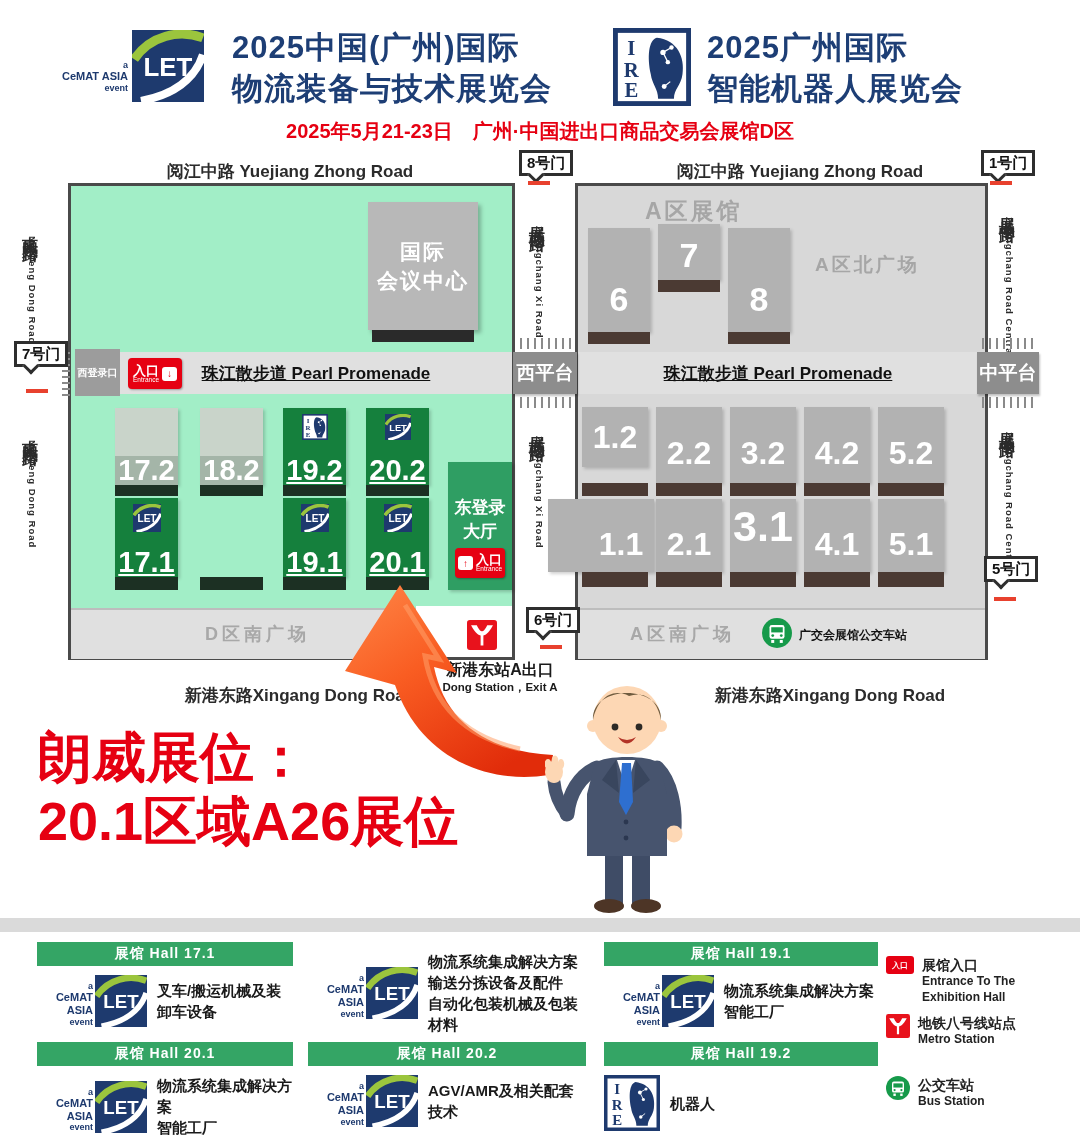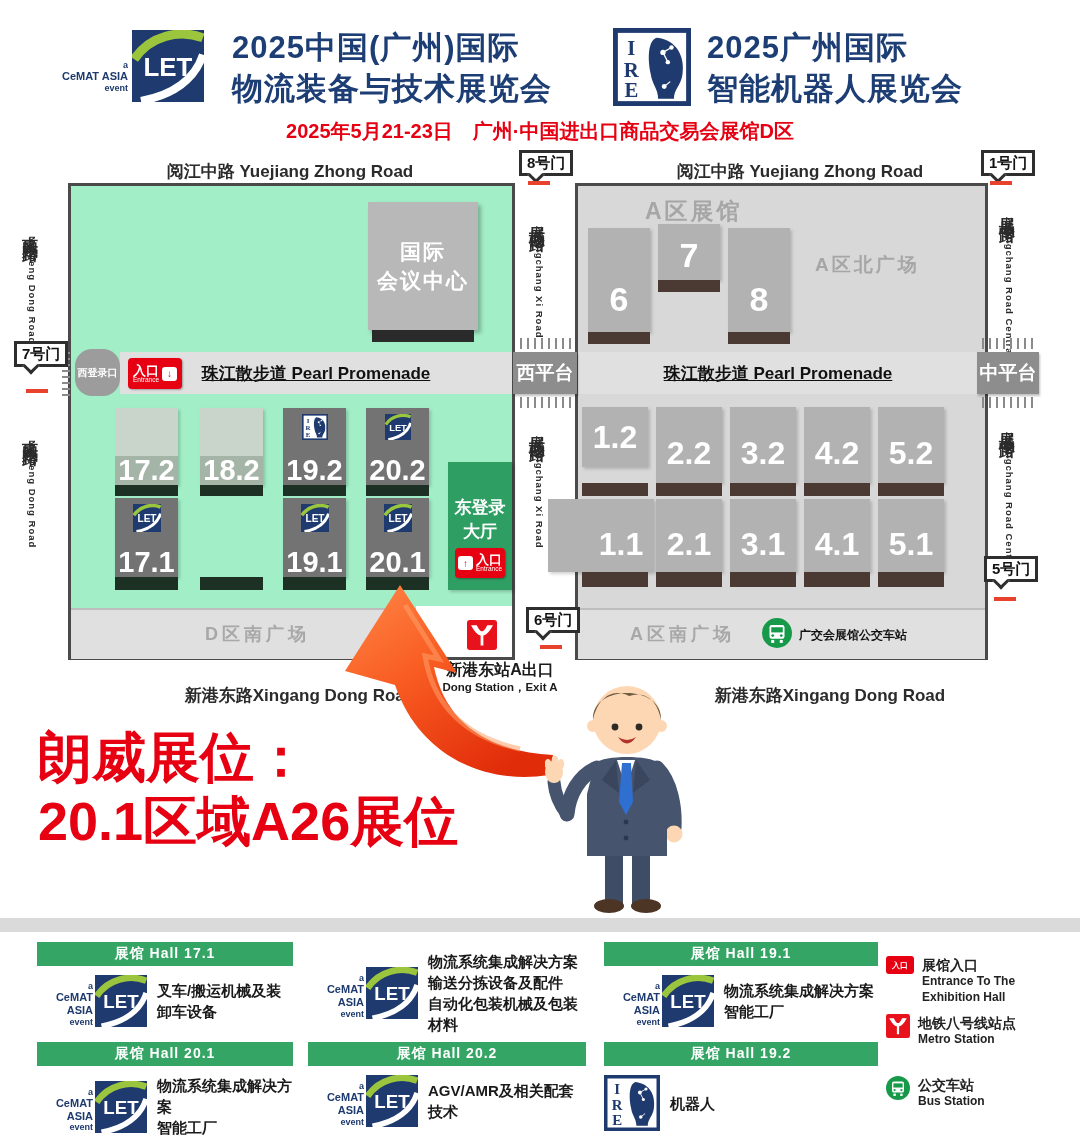--- a/index.html
+++ b/index.html
@@ -28,21 +28,21 @@
   .bandlbl{position:absolute;font-weight:bold;color:#a8a8a8;letter-spacing:4px;font-size:18px;white-space:nowrap;}
   .arealbl{position:absolute;font-weight:bold;color:#a6a6a6;letter-spacing:3px;white-space:nowrap;}
   .greenlbl{position:absolute;font-weight:bold;color:#93ab9c;font-size:26px;letter-spacing:3px;white-space:nowrap;}
   .platform{position:absolute;background:#8d8d8d;color:#fff;font-weight:bold;font-size:19px;display:flex;align-items:center;justify-content:center;z-index:5;box-shadow:1px 2px 2px rgba(0,0,0,.25);}
   .hatchH{position:absolute;background:repeating-linear-gradient(90deg,#8a8a8a 0 2px,rgba(0,0,0,0) 2px 7px);z-index:4;}
   .hatchV{position:absolute;background:repeating-linear-gradient(0deg,#8a8a8a 0 2px,rgba(0,0,0,0) 2px 6px);z-index:4;}
   .hall{position:absolute;display:flex;flex-direction:column;align-items:center;justify-content:flex-end;
         color:#fff;font-weight:bold;box-shadow:2px 2px 3px rgba(0,0,0,.18);}
   .hall .num{font-size:29px;line-height:1;}
   .hall .hlogo{margin-top:6px;margin-bottom:auto;}
-  .hgreen{background:#737373;}
+  .hgreen{background:#15803d;text-decoration:underline;}
   .hgray{background:#b2b2b2;}
   .hlight{background:linear-gradient(#c9d4ca 0 62%,#a4b5a8 62% 100%);}
   .dbar{position:absolute;background:#1c3023;z-index:3;}
   .abar{position:absolute;background:#4b3a33;z-index:3;}
   .ebadge{position:absolute;background:#e60012;border-radius:4px;display:flex;align-items:center;justify-content:center;
           gap:3px;color:#fff;z-index:6;box-shadow:1px 1px 2px rgba(0,0,0,.3);}
   .ebadge .et{display:flex;flex-direction:column;align-items:center;line-height:1;}
   .ebadge .et b{font-size:13px;}
   .ebadge .et i{font-style:normal;font-size:6.5px;}
   .ebadge .eicon{background:#fff;color:#e60012;border-radius:3px;width:15px;height:14px;
@@ -62,21 +62,21 @@
   .cdesc{font-weight:bold;font-size:15px;line-height:1.4;color:#1a1a1a;}
   .keyitem{position:absolute;display:flex;gap:8px;align-items:flex-start;}
   .keytxt{line-height:1.3;font-weight:bold;color:#222;}
   .keytxt .kc{font-size:14px;display:block;}
   .keytxt .ke{font-size:12px;display:block;}
   .buslbl{position:absolute;font-weight:bold;font-size:12px;color:#111;white-space:nowrap;}
   .mexit{position:absolute;text-align:center;font-weight:bold;color:#1a1a1a;line-height:1.25;z-index:2;}
   .mexit .c{font-size:16px;display:block;}
   .mexit .e{font-size:11.5px;display:block;}
   .wlogin{position:absolute;background:#9c9c9c;color:#fff;font-weight:bold;font-size:10px;
-        display:flex;align-items:center;justify-content:center;z-index:5;border-radius:17px;}
+        display:flex;align-items:center;justify-content:center;z-index:5;}
 </style>
 </head>
 <body>
 
 <svg width="0" height="0" style="position:absolute">
   <defs>
     <linearGradient id="agrad" x1="0" y1="0" x2="0.7" y2="1">
       <stop offset="0" stop-color="#ff8748"></stop>
         <stop offset="0.45" stop-color="#f95d22"></stop>
         <stop offset="1" stop-color="#e12c0a"></stop>
@@ -314,21 +314,21 @@
   <div class="abar" style="left:804px;top:483px;width:66px;height:13px;"></div>
   <div class="abar" style="left:878px;top:483px;width:66px;height:13px;"></div>
 
   <div class="hall hgray" style="left:548px;top:499px;width:66px;height:73px;padding-left:40px;">
       <span class="num" style="font-size:32px;padding-bottom:12px;">1.1</span>
     </div>
   <div class="hall hgray" style="left:656px;top:499px;width:66px;height:73px;">
       <span class="num" style="font-size:32px;padding-bottom:12px;">2.1</span>
     </div>
   <div class="hall hgray" style="left:730px;top:499px;width:66px;height:73px;">
-      <span class="num" style="font-size:32px;padding-bottom:12px;">3.1</span>
+      <span class="num" style="font-size:43px;padding-bottom:24px;">3.1</span>
     </div>
   <div class="hall hgray" style="left:804px;top:499px;width:66px;height:73px;">
       <span class="num" style="font-size:32px;padding-bottom:12px;">4.1</span>
     </div>
   <div class="hall hgray" style="left:878px;top:499px;width:66px;height:73px;">
       <span class="num" style="font-size:32px;padding-bottom:12px;">5.1</span>
     </div>
   <div class="abar" style="left:582px;top:572px;width:66px;height:15px;"></div>
   <div class="abar" style="left:656px;top:572px;width:66px;height:15px;"></div>
   <div class="abar" style="left:730px;top:572px;width:66px;height:15px;"></div>

